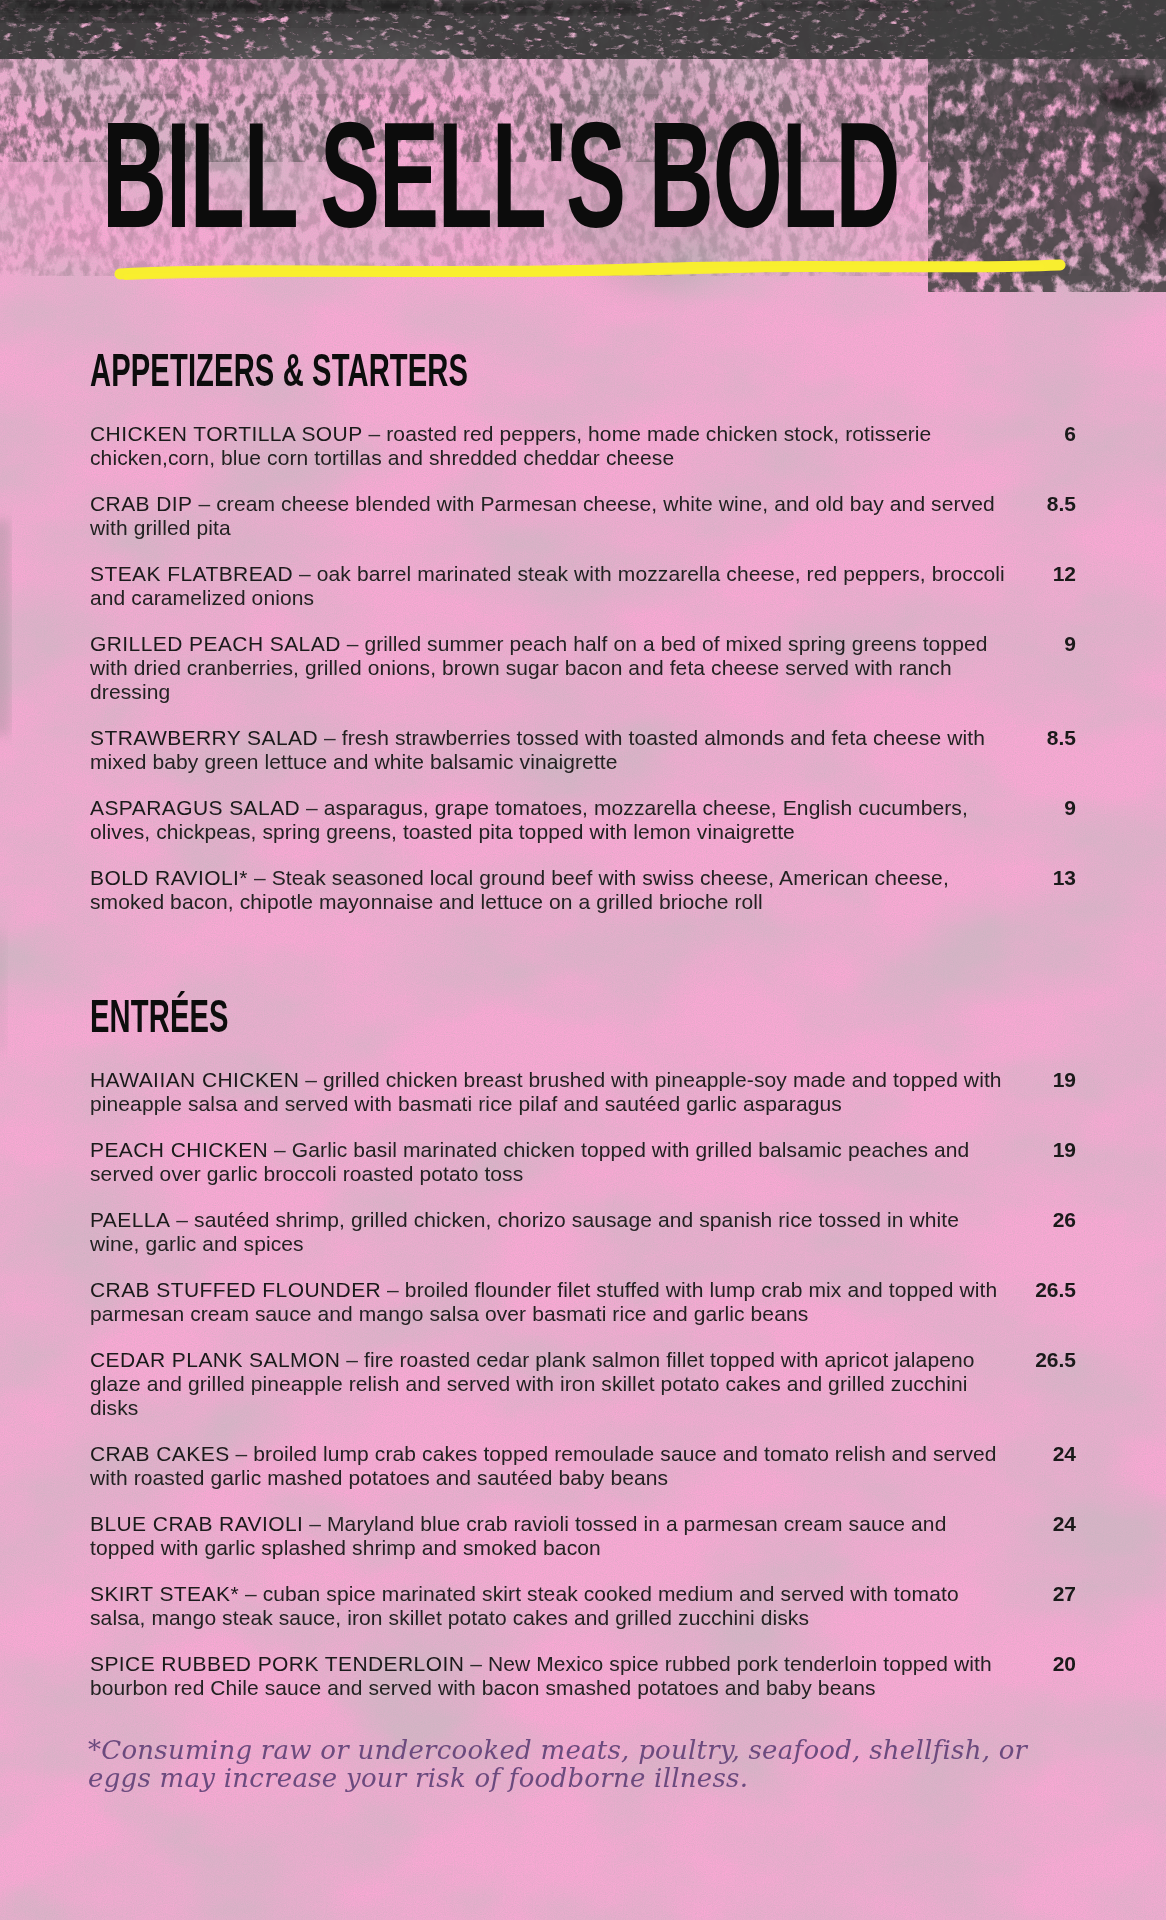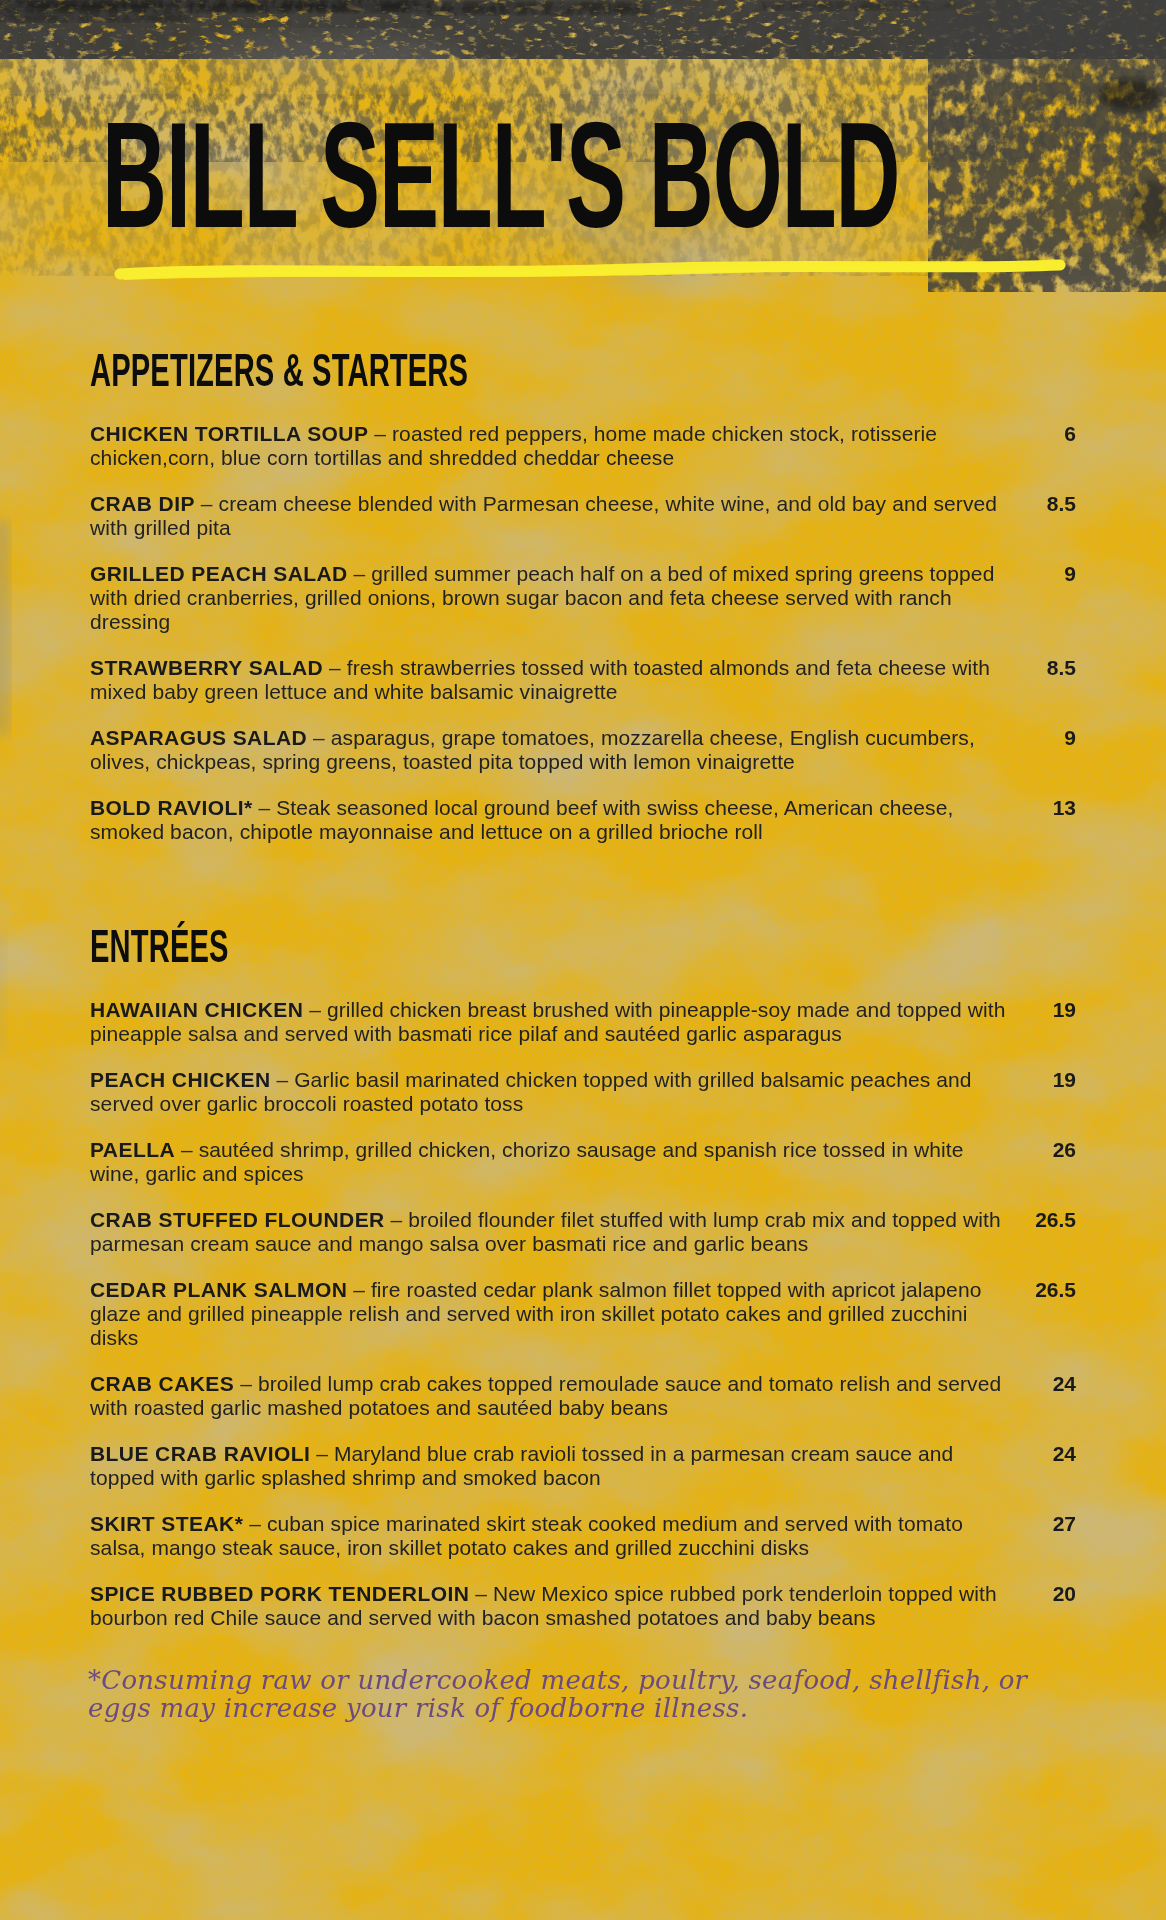--- a/index.html
+++ b/index.html
@@ -1,17 +1,17 @@
 <!DOCTYPE html>
 <html><head>
 <meta charset="utf-8">
 <style>
   html,body{margin:0;padding:0;background:#ffffff;}
   body{width:1166px;font-family:"Liberation Sans",sans-serif;}
-  .page{position:relative;width:1166px;height:1920px;overflow:hidden;background:#eab308;}
+  .page{position:relative;width:1166px;height:1920px;overflow:hidden;background:#f9a8d4;}
   .texture{position:absolute;left:0;top:0;width:1166px;height:1920px;z-index:0;pointer-events:none;}
   .content{position:relative;z-index:1;padding:0 90px;}
   h1.title{
     margin:100px 0 0 12px;
     font-size:150px;line-height:1;font-weight:700;color:#0c0c0c;
     letter-spacing:-0.012em;white-space:nowrap;
     transform:scaleX(0.60);transform-origin:left center;
   }
   .highlight-svg{position:absolute;left:112px;top:252px;width:956px;height:36px;z-index:1;}
   h2.section-heading{
@@ -22,21 +22,21 @@
   .menu-section.first{margin-top:96px;}
   .menu-section.second{margin-top:78px;}
   .items{margin-top:29px;}
   .menu-item{display:flex;align-items:flex-start;}
   .menu-item + .menu-item{margin-top:22px;}
   .item-text{
     flex:1;margin:0;padding-right:4px;max-width:920px;
     font-size:21px;line-height:24px;color:#202020;font-weight:500;
     letter-spacing:0.005em;
   }
-  .item-name{font-weight:700;color:#1a1a1a;letter-spacing:0.02em;}
+  .item-name{font-weight:400;color:#1a1a1a;letter-spacing:0.02em;}
   .item-sep{color:#2a2a2a;}
   .item-desc{color:#222222;}
   .item-price{
     width:66px;text-align:right;font-size:21px;line-height:24px;
     font-weight:700;color:#1a1a1a;flex:none;
   }
   .footnote{
     margin:36px 0 0 -2px;
     font-family:"DejaVu Serif","Liberation Serif",serif;
     font-style:italic;font-size:26px;line-height:28px;
@@ -117,20 +117,24 @@
   <div class="menu-item">
     <p class="item-text"><span class="item-name">CHICKEN TORTILLA SOUP</span><span class="item-sep"> – </span><span class="item-desc">roasted red peppers, home made chicken stock, rotisserie chicken,corn, blue corn tortillas and shredded cheddar cheese</span></p>
     <div class="item-price">6</div>
   </div>
 
   <div class="menu-item">
     <p class="item-text"><span class="item-name">CRAB DIP</span><span class="item-sep"> – </span><span class="item-desc">cream cheese blended with Parmesan cheese, white wine, and old bay and served with grilled pita</span></p>
     <div class="item-price">8.5</div>
   </div>
 
+  <div class="menu-item">
+    <p class="item-text"><span class="item-name">STEAK FLATBREAD</span><span class="item-sep"> – </span><span class="item-desc">oak barrel marinated steak with mozzarella cheese, red peppers, broccoli and caramelized onions</span></p>
+    <div class="item-price">12</div>
+  </div>
 
   <div class="menu-item">
     <p class="item-text"><span class="item-name">GRILLED PEACH SALAD</span><span class="item-sep"> – </span><span class="item-desc">grilled summer peach half on a bed of mixed spring greens topped with dried cranberries, grilled onions, brown sugar bacon and feta cheese served with ranch dressing</span></p>
     <div class="item-price">9</div>
   </div>
 
   <div class="menu-item">
     <p class="item-text"><span class="item-name">STRAWBERRY SALAD</span><span class="item-sep"> – </span><span class="item-desc">fresh strawberries tossed with toasted almonds and feta cheese with mixed baby green lettuce and white balsamic vinaigrette</span></p>
     <div class="item-price">8.5</div>
   </div>

